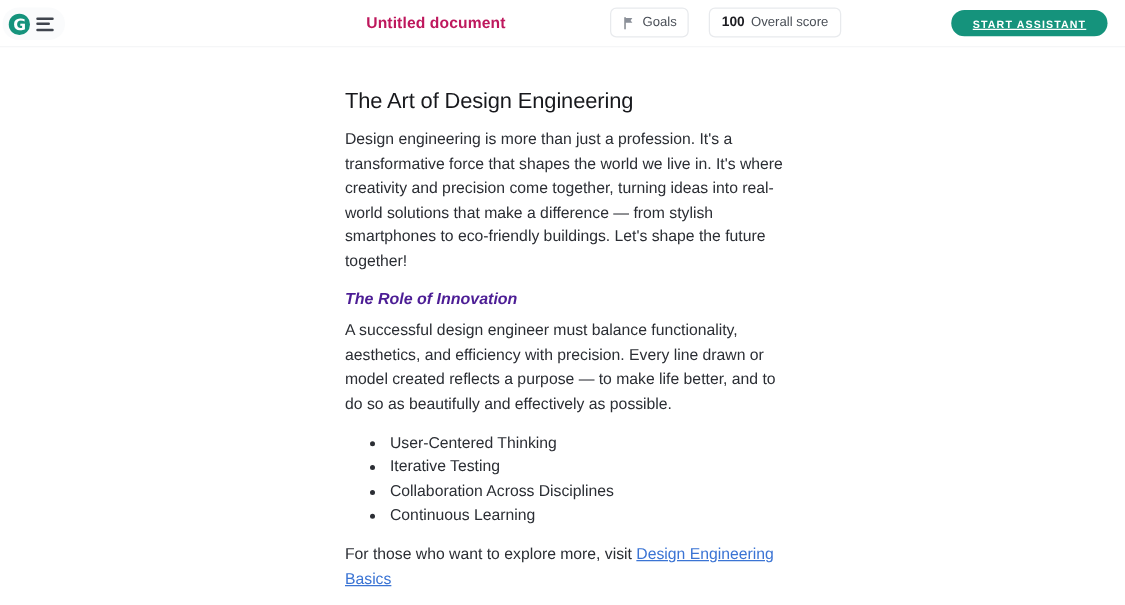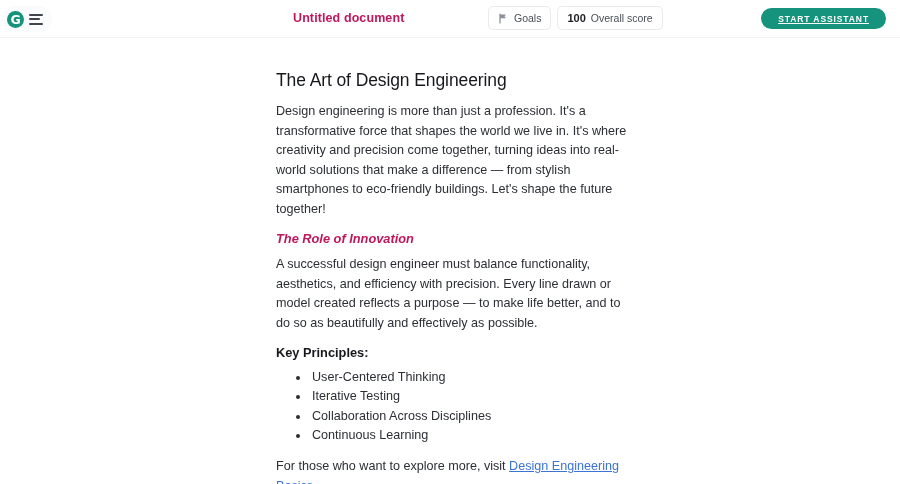--- a/index.html
+++ b/index.html
@@ -79,21 +79,21 @@
     margin-left: 16px;
   }
 
   .chips {
     position: absolute;
     right: 0;
     top: 6px;
     left: 488px;
     display: flex;
     align-items: flex-start;
-    gap: 6px;
+    gap: 16px;
   }
   .chip {
     height: 24px;
     box-sizing: border-box;
     display: flex;
     align-items: center;
     gap: 5px;
     padding: 0 9px;
     border: 1px solid #e8eaed;
     border-radius: 5px;
@@ -160,21 +160,21 @@
     margin: 0 0 12px 0;
     font-size: 12.6px;
     line-height: 19.5px;
     color: #2b2e34;
   }
   .doc-h2 {
     margin: 0 0 9px 0;
     font-size: 12.8px;
     font-weight: bold;
     font-style: italic;
-    color: #be185d;
+    color: #4c1d95;
   }
   .doc-h3 {
     margin: 0 0 8px 0;
     font-size: 12.8px;
     font-weight: bold;
     color: #17181c;
   }
   .doc-list {
     margin: 0 0 12px 0;
     padding-left: 34px;
@@ -231,21 +231,20 @@
   <div class="doc-page">
 
     <h1 class="doc-h1">The Art of Design Engineering</h1>
 
     <p class="doc-p">Design engineering is more than just a profession. It's a transformative force that shapes the world we live in. It's where creativity and precision come together, turning ideas into real-world solutions that make a difference — from stylish smartphones to eco-friendly buildings. Let's shape the future together!</p>
 
     <h2 class="doc-h2">The Role of Innovation</h2>
 
     <p class="doc-p">A successful design engineer must balance functionality, aesthetics, and efficiency with precision. Every line drawn or model created reflects a purpose — to make life better, and to do so as beautifully and effectively as possible.</p>
 
-    <h3 class="doc-h3">Key Principles:</h3>
 
     <ul class="doc-list">
       <li>User-Centered Thinking</li>
       <li>Iterative Testing</li>
       <li>Collaboration Across Disciplines</li>
       <li>Continuous Learning</li>
     </ul>
 
     <p class="doc-p nowrap-line"><span>For those who want to explore more, visit </span><a class="doc-link">Design Engineering Basics</a></p>
 

